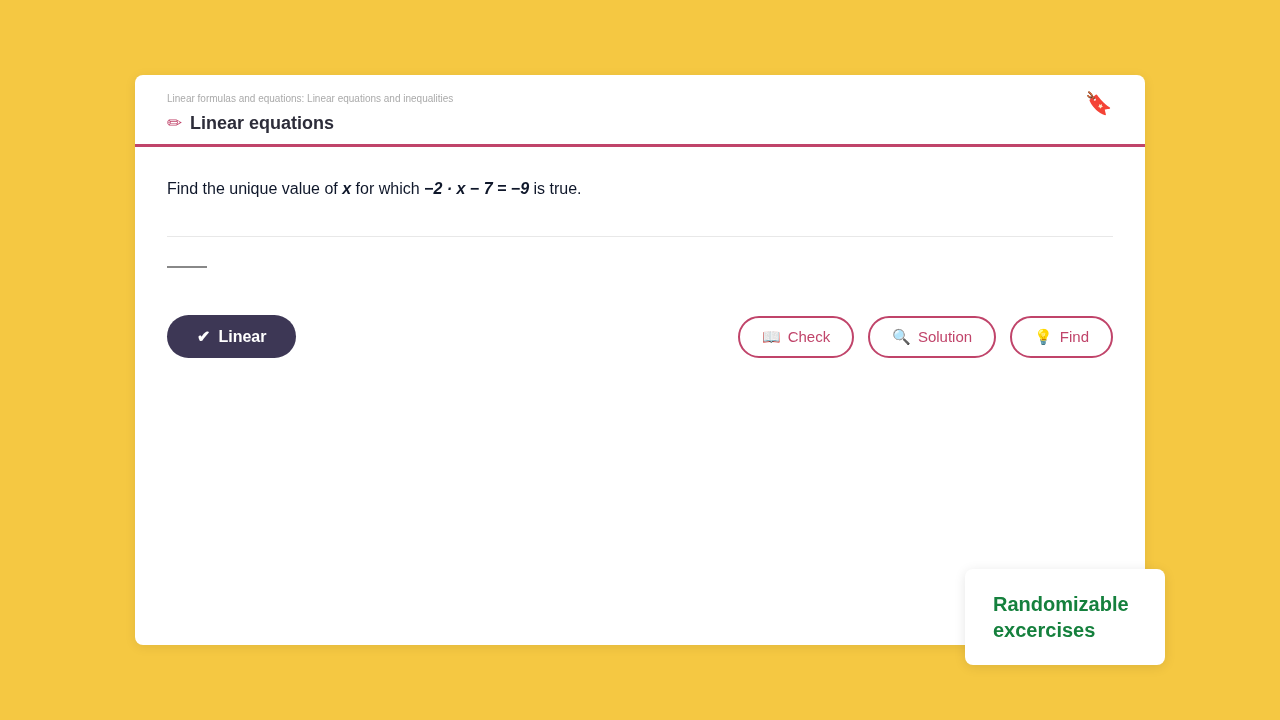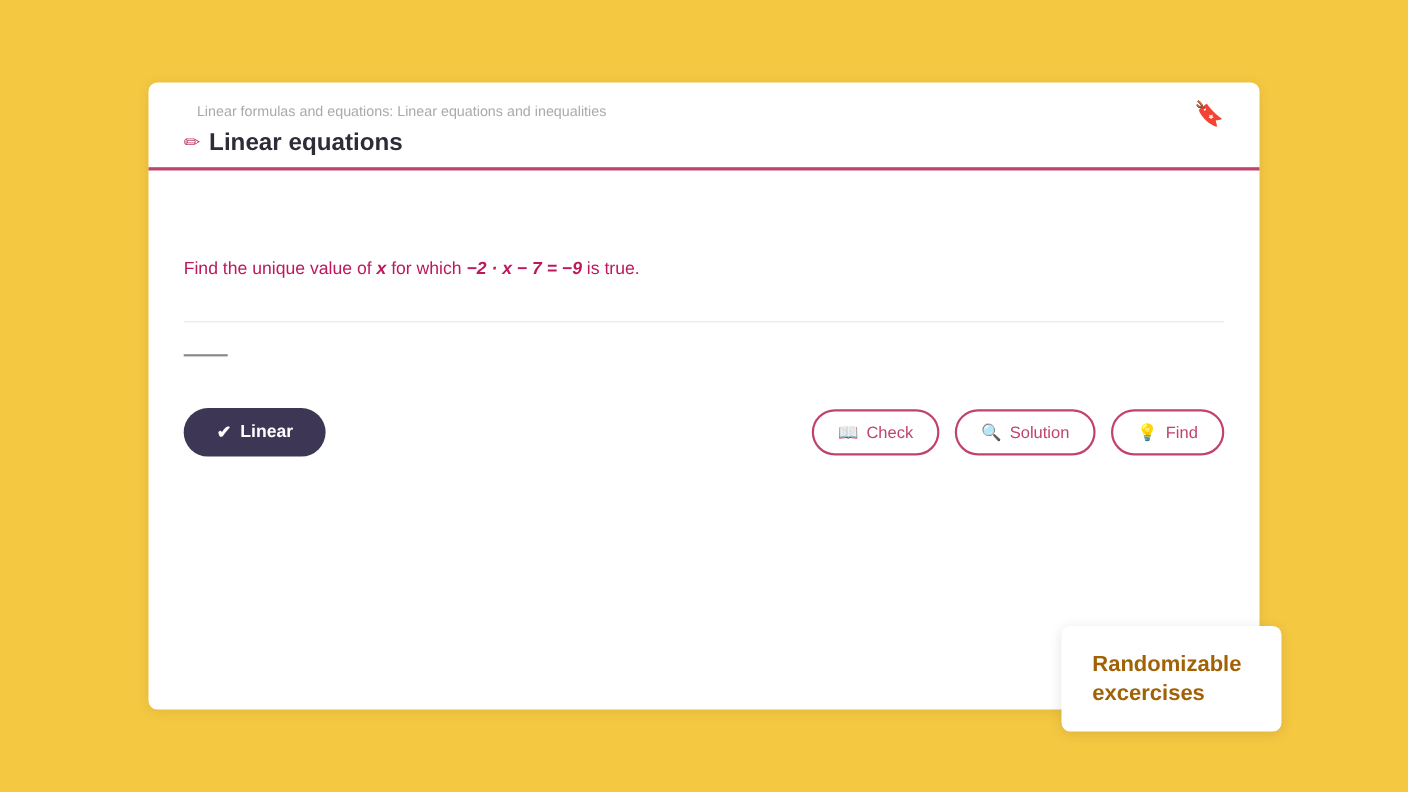--- a/index.html
+++ b/index.html
@@ -24,38 +24,38 @@
       width: 1010px;
       min-height: 570px;
       border-radius: 8px;
       padding: 0;
       position: relative;
       box-shadow: 0 2px 12px rgba(0,0,0,0.08);
     }
 
     .breadcrumb {
       color: #aaa;
-      font-size: 13px;
-      padding: 18px 32px 8px 44px;
+      font-size: 10px;
+      padding: 18px 32px 8px 32px;
     }
 
     .title-row {
       display: flex;
       align-items: center;
       padding: 0 32px 10px 32px;
     }
 
     .pencil-icon {
       color: #c0446a;
       font-size: 18px;
       margin-right: 8px;
     }
 
     .page-title {
-      font-size: 22px;
+      font-size: 18px;
       font-weight: 700;
       color: #2d2d3a;
     }
 
     .bookmark-icon {
       position: absolute;
       top: 16px;
       right: 32px;
       color: #bbb;
       font-size: 22px;
@@ -68,24 +68,23 @@
       margin: 0 0 0 0;
       width: 100%;
     }
 
     .content-area {
       padding: 28px 32px 20px 32px;
     }
 
     .problem-text {
       font-size: 16px;
-      color: #be185d;
+      color: #0f172a;
       line-height: 1.7;
       margin-bottom: 14px;
-      margin-top: 48px;
     }
 
     .divider-light {
       height: 1px;
       background: #e8e8e8;
       margin: 18px 0;
     }
 
     .answer-area {
       padding: 10px 32px 10px 32px;
@@ -152,21 +151,21 @@
       background: #fff;
       border-radius: 8px;
       padding: 22px 28px;
       box-shadow: 0 2px 12px rgba(0,0,0,0.10);
       min-width: 200px;
     }
 
     .randomizable-title {
       font-size: 20px;
       font-weight: 700;
-      color: #a16207;
+      color: #15803d;
       line-height: 1.3;
     }
 
     .eq-display {
       font-style: italic;
       font-weight: 700;
     }
   </style>
 </head>
 <body>

